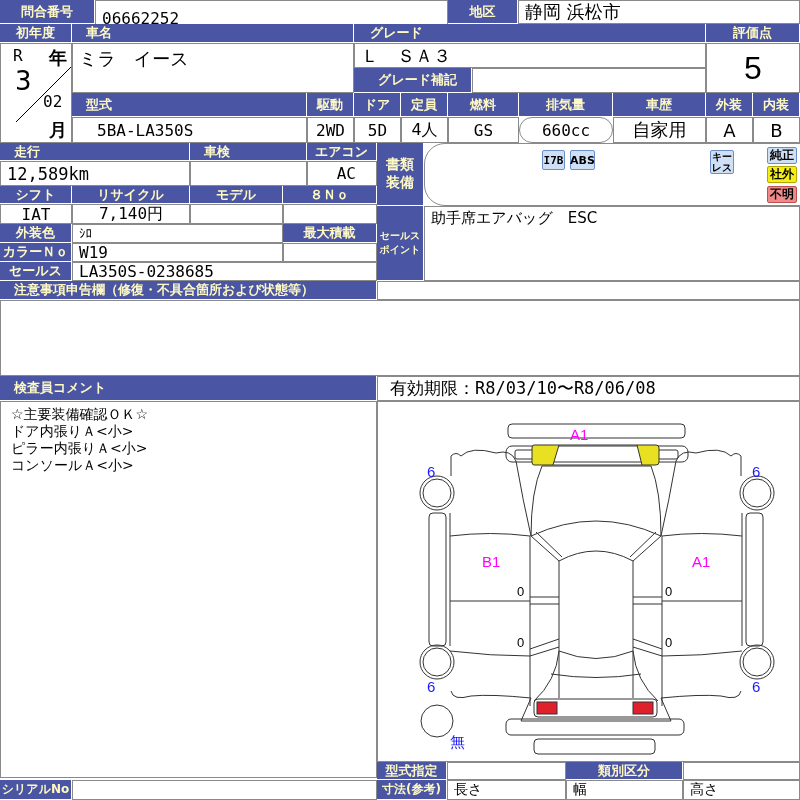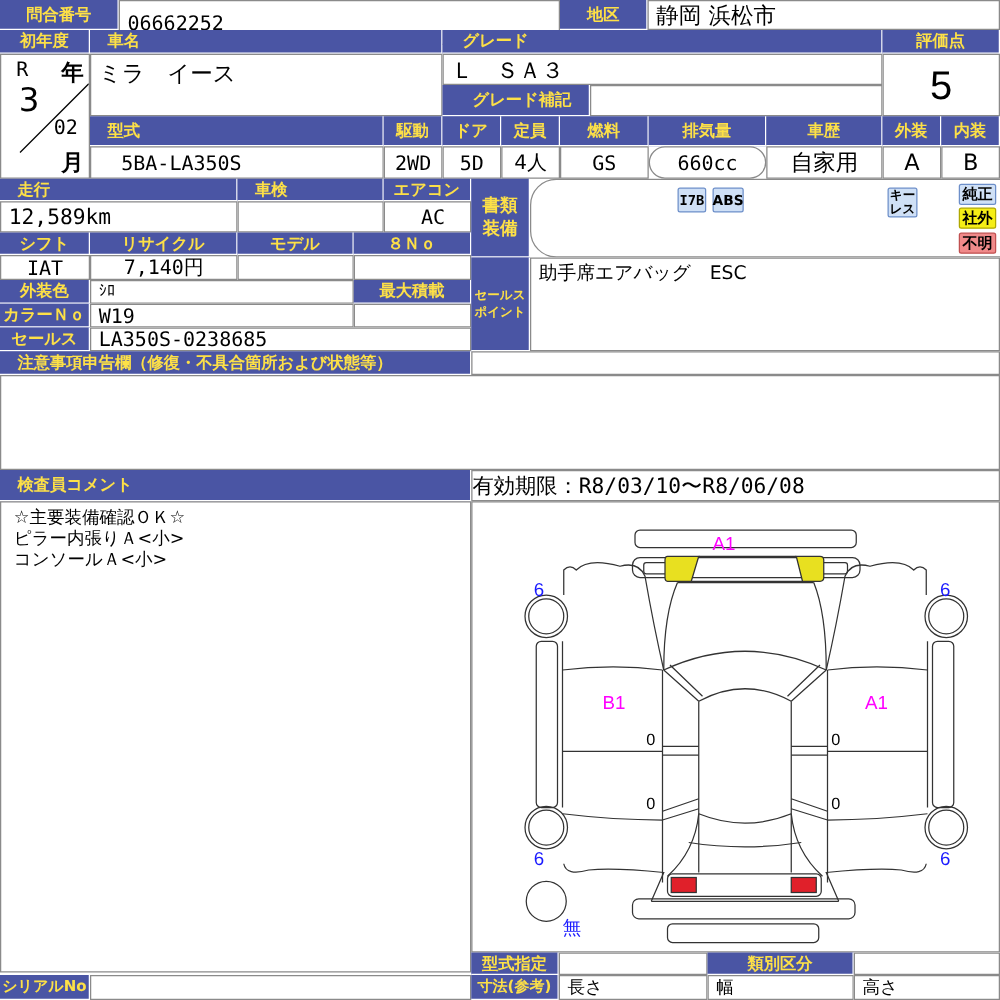--- a/index.html
+++ b/index.html
@@ -1,19 +1,19 @@
 <!DOCTYPE html>
 <html><head>
 <meta charset="utf-8">
 <style>
   * { box-sizing: border-box; margin: 0; padding: 0; }
   body { width: 800px; height: 800px; background: #fff; position: relative; overflow: hidden;
          font-family: "DejaVu Sans", sans-serif; color: #000; }
   .c { position: absolute; border: 1px solid #8a8a8a; overflow: hidden; white-space: nowrap; }
-  .h { background: #4a55a4; color: #fde047; font-size: 13px; font-weight: bold; display: flex; align-items: center; justify-content: center; border-color: #ffffff; border-width: 0 1px 1px 0; }
+  .h { background: #4a55a4; color: #fef9c3; font-size: 13px; font-weight: bold; display: flex; align-items: center; justify-content: center; border-color: #ffffff; border-width: 0 1px 1px 0; }
   .hl { justify-content: flex-start; padding-left: 14px; }
   .v { background: #fff; font-size: 16px; display: flex; align-items: center; font-family: "DejaVu Sans Mono", monospace; }
   .vc { justify-content: center; }
   .vl { padding-left: 6px; }
   .vr { justify-content: flex-end; padding-right: 20px; }
   .jp { font-family: "DejaVu Sans", sans-serif; }
   .badge { position: absolute; border: 1px solid #6d8fc9; background: #cfe0f6; border-radius: 2px; font-weight: bold; font-size: 12px; display: flex; align-items: center; justify-content: center; line-height: 11px; text-align: center; }
   .tag { position: absolute; width: 30px; height: 17px; font-size: 12px; font-weight: bold; display: flex; align-items: center; justify-content: center; border-radius: 2px; }
   svg text { font-family: "Liberation Sans", sans-serif; }
 </style>
@@ -118,25 +118,26 @@
 </div>
 <div class="c v jp" style="left:424px;top:206px;width:376px;height:75px;align-items:flex-start;padding:2px 6px;font-size:15px;">助手席エアバッグ　ESC</div>
 
 <div class="c h hl" style="left:0;top:281px;width:377px;height:19px;font-size:13px;">注意事項申告欄（修復・不具合箇所および状態等）</div>
 <div class="c v" style="left:377px;top:281px;width:423px;height:19px;"></div>
 <div class="c v" style="left:0;top:300px;width:800px;height:76px;align-items:flex-start;"></div>
 
 <div class="c h hl" style="left:0;top:376px;width:377px;height:25px;">検査員コメント</div>
 <div class="c" style="left:0;top:401px;width:377px;height:377px;padding:4px 10px;font-size:14px;line-height:17px;">
   <div>☆主要装備確認ＯＫ☆</div>
+  <div>ドア内張りＡ&lt;小&gt;</div>
   <div>ピラー内張りＡ&lt;小&gt;</div>
   <div>コンソールＡ&lt;小&gt;</div>
 </div>
 
-<div class="c v" style="left:377px;top:376px;width:423px;height:25px;padding-left:0;font-size:17px;">有効期限：R8/03/10〜R8/06/08</div>
+<div class="c v" style="left:377px;top:376px;width:423px;height:25px;padding-left:12px;font-size:17px;">有効期限：R8/03/10〜R8/06/08</div>
 
 <div class="c" style="left:377px;top:401px;width:423px;height:361px;">
   <svg width="423" height="361" viewBox="377 401 423 361">
     <g fill="none" stroke="#333" stroke-width="1">
 
       <rect x="507" y="423" width="177" height="14" rx="4"></rect>
       <rect x="505" y="445" width="182" height="16" rx="6"></rect>
       <rect x="514" y="449" width="21" height="9" rx="2"></rect>
       <rect x="656" y="449" width="21" height="9" rx="2"></rect>
 

